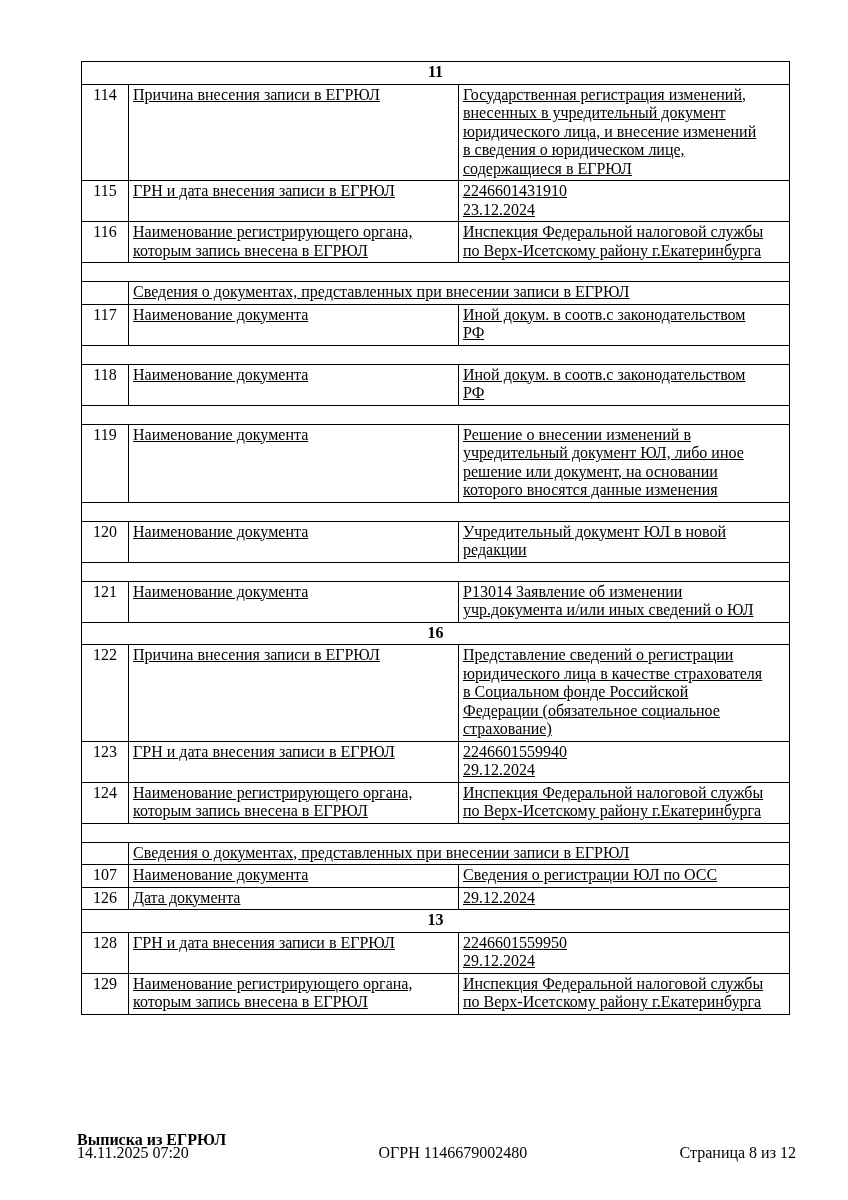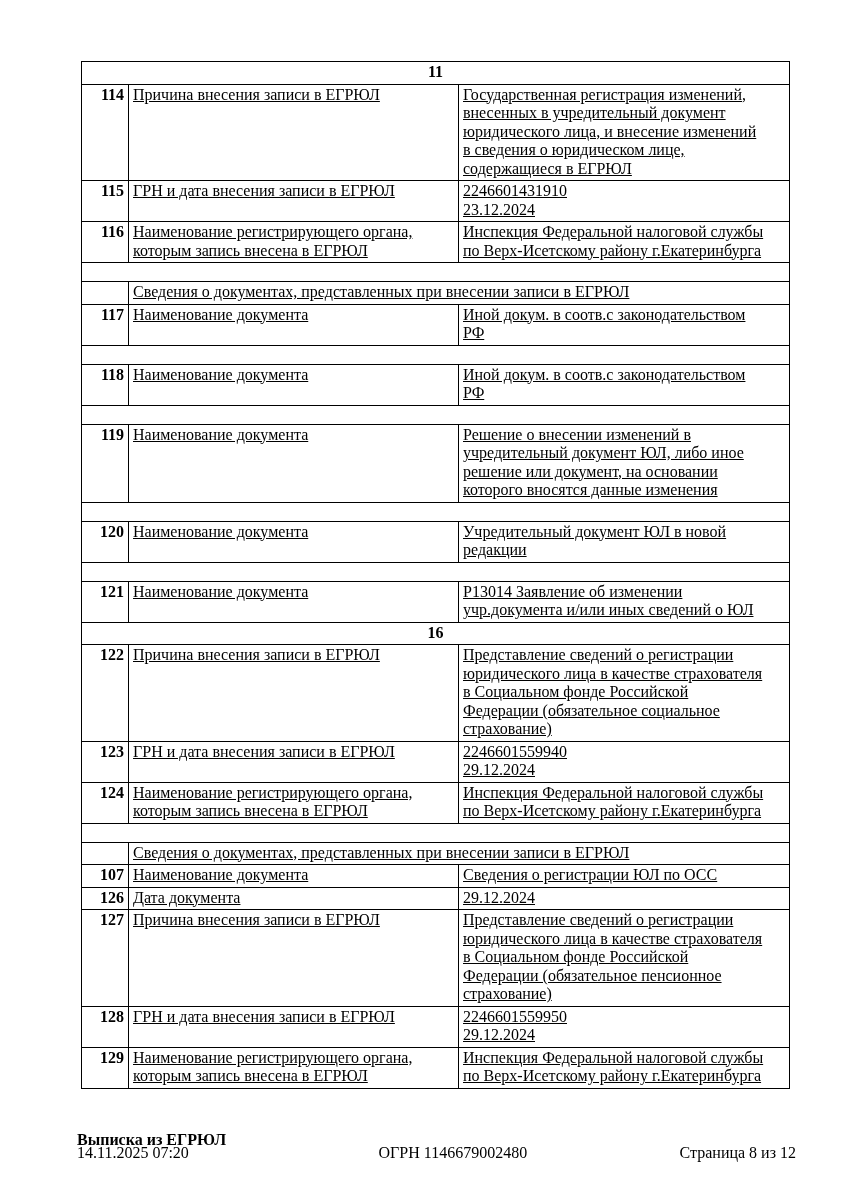--- a/index.html
+++ b/index.html
@@ -27,24 +27,23 @@
   }
   table.egrul-table td {
     border: 1px solid #000000;
     vertical-align: top;
     font-size: 16px;
     line-height: 18.5px;
     padding: 1px 4px 2px 4px;
     overflow: hidden;
   }
   td.num-cell {
-    text-align: right;
+    text-align: center;
     padding-left: 1px;
     padding-right: 1px;
-    font-weight: bold;
   }
   td.label-cell, td.value-cell, td.subheader-cell {
     white-space: pre-line;
     text-decoration: underline;
   }
   tr.section-row td {
     text-align: center;
     font-weight: bold;
   }
   tr.spacer-row td {
@@ -192,28 +191,22 @@
         <tr>
           <td class="num-cell">107</td>
           <td class="label-cell">Наименование документа</td>
           <td class="value-cell">Сведения о регистрации ЮЛ по ОСС</td>
         </tr>
         <tr>
           <td class="num-cell">126</td>
           <td class="label-cell">Дата документа</td>
           <td class="value-cell">29.12.2024</td>
         </tr>
-        <tr>
-          <td class="num-cell">127</td>
-          <td class="label-cell">Причина внесения записи в ЕГРЮЛ</td>
-          <td class="value-cell">Представление сведений о регистрации
-юридического лица в качестве страхователя
-в Социальном фонде Российской
-Федерации (обязательное пенсионное
-страхование)</td>
+        <tr class="section-row">
+          <td colspan="3">13</td>
         </tr>
         <tr>
           <td class="num-cell">128</td>
           <td class="label-cell">ГРН и дата внесения записи в ЕГРЮЛ</td>
           <td class="value-cell">2246601559950
 29.12.2024</td>
         </tr>
         <tr>
           <td class="num-cell">129</td>
           <td class="label-cell">Наименование регистрирующего органа,

